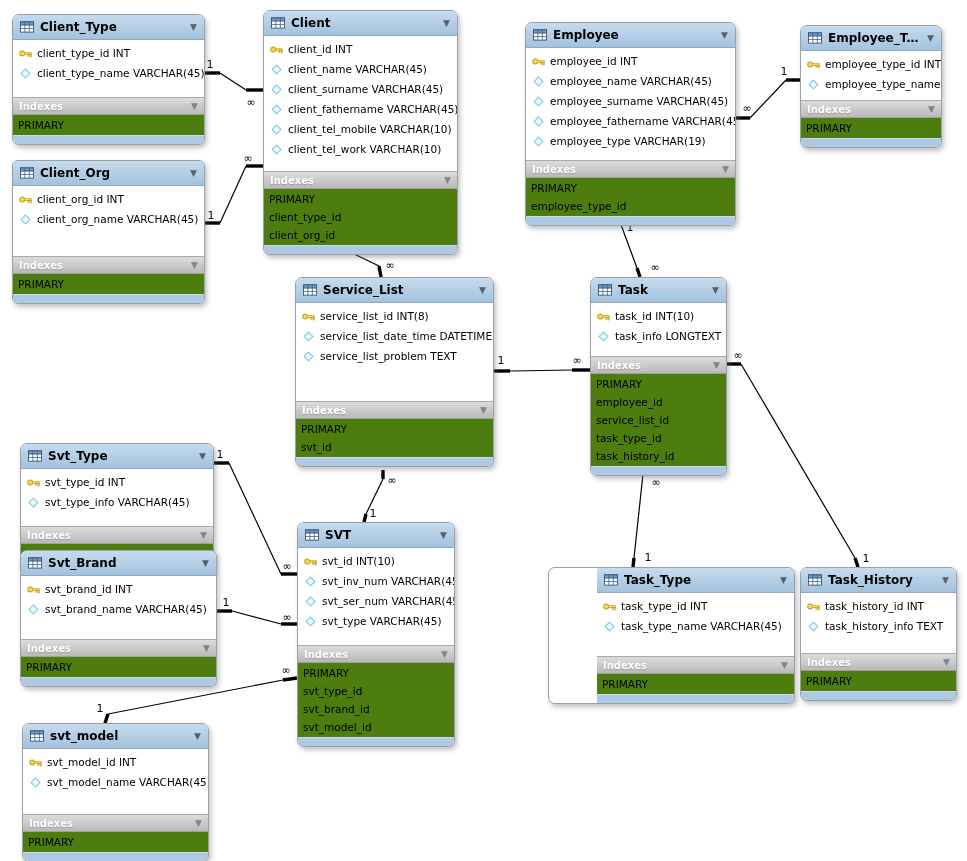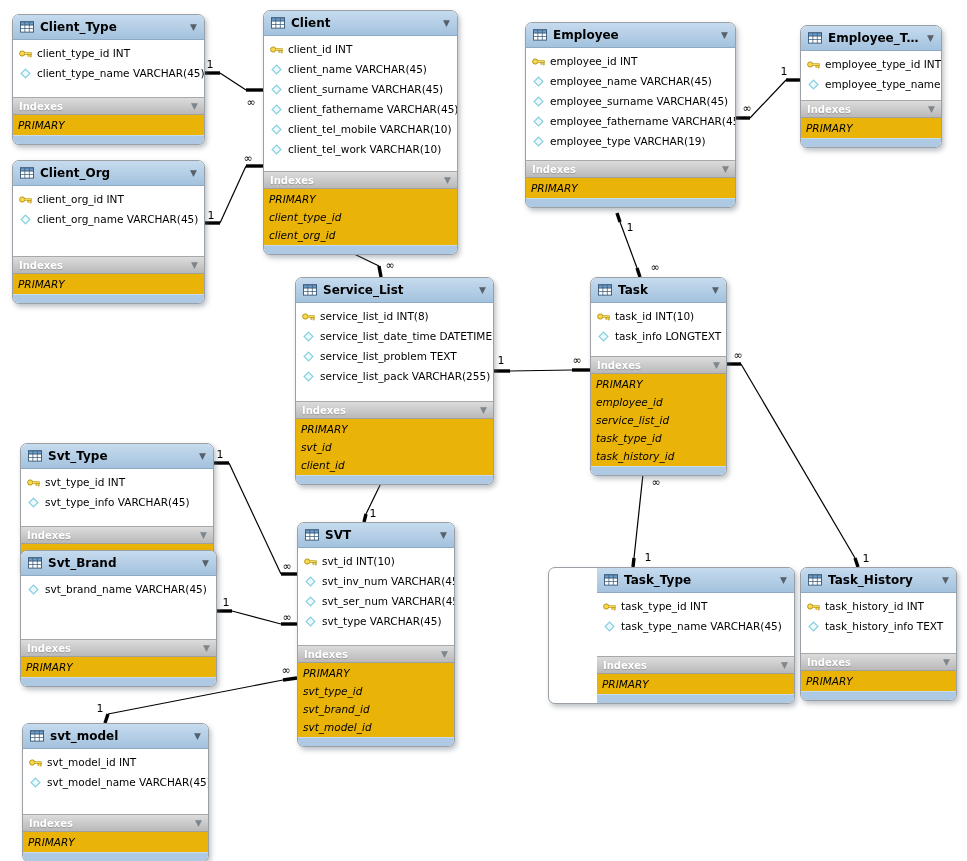--- a/index.html
+++ b/index.html
@@ -15,21 +15,21 @@
   .tbl-arrow{font-size:9px;color:#57606b;line-height:1;}
   .tbl-fields{background:#fff;padding:3px 0 2px 0;}
   .frow{height:20px;display:flex;align-items:center;gap:5px;padding:0 5px;}
   .ftxt{font-size:10.5px;color:#000;white-space:nowrap;}
   .icn{display:inline-flex;width:14px;justify-content:center;flex:none;}
   .idx-header{height:16px;display:flex;align-items:center;justify-content:space-between;
     padding:0 6px;background:linear-gradient(#dcdcdc,#b9b9b9);border-top:1px solid #a8a8a8;
     border-bottom:1px solid #a0a0a0;}
   .idx-title{font-size:10px;font-weight:bold;color:#fff;text-shadow:0 1px 1px #999;}
   .idx-arrow{font-size:9px;color:#7d858d;line-height:1;}
-  .idx-rows{background:#eab308;padding:1px 0;font-style:italic;}
+  .idx-rows{background:#4d7c0f;padding:1px 0;}
   .irow{height:18px;display:flex;align-items:center;padding:0 5px;
     font-size:10.5px;color:#000;white-space:nowrap;}
   .tbl-footer{height:8px;background:#aec9e3;border-top:1px solid #c9dcee;}
   .card-label{font-size:11px;fill:#000;}
 </style>
 </head>
 <body>
 
 <div id="canvas">
   <svg id="connections" viewBox="0 0 967 861" xmlns="http://www.w3.org/2000/svg">
@@ -299,20 +299,21 @@
           </span>
           <span class="ftxt">employee_type VARCHAR(19)</span>
         </div>
       </div>
       <div class="idx-header">
         <span class="idx-title">Indexes</span>
         <span class="idx-arrow">▼</span>
       </div>
       <div class="idx-rows">
         <div class="irow">PRIMARY</div>
+        <div class="irow">employee_type_id</div>
       </div>
       <div class="tbl-footer"></div>
     </div>
     <div class="tbl" style="left: 800px; top: 25px; width: 140px;">
       <div class="tbl-header">
         <span class="icn">
           <svg width="15" height="12" viewBox="0 0 15 12">
             <rect x="0.5" y="0.5" width="14" height="11" fill="#fff" stroke="#3a5a7a"></rect>
             <rect x="0.5" y="0.5" width="14" height="3.4" fill="#6f9dc9" stroke="#3a5a7a"></rect>
             <line x1="5.2" y1="0.5" x2="5.2" y2="11.5" stroke="#3a5a7a" stroke-width="0.8"></line>
@@ -346,21 +347,21 @@
       </div>
       <div class="idx-header">
         <span class="idx-title">Indexes</span>
         <span class="idx-arrow">▼</span>
       </div>
       <div class="idx-rows">
         <div class="irow">PRIMARY</div>
       </div>
       <div class="tbl-footer"></div>
     </div>
-    <div class="tbl" style="left: 12px; top: 160px; width: 191px;">
+    <div class="tbl" style="left: 12px; top: 160px; width: 191px; border-radius: 6px;">
       <div class="tbl-header">
         <span class="icn">
           <svg width="15" height="12" viewBox="0 0 15 12">
             <rect x="0.5" y="0.5" width="14" height="11" fill="#fff" stroke="#3a5a7a"></rect>
             <rect x="0.5" y="0.5" width="14" height="3.4" fill="#6f9dc9" stroke="#3a5a7a"></rect>
             <line x1="5.2" y1="0.5" x2="5.2" y2="11.5" stroke="#3a5a7a" stroke-width="0.8"></line>
             <line x1="10" y1="0.5" x2="10" y2="11.5" stroke="#3a5a7a" stroke-width="0.8"></line>
             <line x1="0.5" y1="7.6" x2="14.5" y2="7.6" stroke="#3a5a7a" stroke-width="0.8"></line>
           </svg>
         </span>
@@ -432,37 +433,28 @@
           <span class="ftxt">service_list_date_time DATETIME</span>
         </div>
         <div class="frow">
           <span class="icn">
             <svg width="11" height="11" viewBox="0 0 11 11">
               <rect x="2.4" y="2.4" width="6.2" height="6.2" transform="rotate(45 5.5 5.5)" fill="#eefafd" stroke="#86cfdf" stroke-width="1.2"></rect>
             </svg>
           </span>
           <span class="ftxt">service_list_problem TEXT</span>
         </div>
-        <div class="frow">
-          <span class="icn">
-            <svg width="11" height="11" viewBox="0 0 11 11">
-              <rect x="2.4" y="2.4" width="6.2" height="6.2" transform="rotate(45 5.5 5.5)" fill="#eefafd" stroke="#86cfdf" stroke-width="1.2"></rect>
-            </svg>
-          </span>
-          <span class="ftxt">service_list_pack VARCHAR(255)</span>
-        </div>
       </div>
       <div class="idx-header">
         <span class="idx-title">Indexes</span>
         <span class="idx-arrow">▼</span>
       </div>
       <div class="idx-rows">
         <div class="irow">PRIMARY</div>
         <div class="irow">svt_id</div>
-        <div class="irow">client_id</div>
       </div>
       <div class="tbl-footer"></div>
     </div>
     <div class="tbl" style="left: 590px; top: 277px; width: 135px;">
       <div class="tbl-header">
         <span class="icn">
           <svg width="15" height="12" viewBox="0 0 15 12">
             <rect x="0.5" y="0.5" width="14" height="11" fill="#fff" stroke="#3a5a7a"></rect>
             <rect x="0.5" y="0.5" width="14" height="3.4" fill="#6f9dc9" stroke="#3a5a7a"></rect>
             <line x1="5.2" y1="0.5" x2="5.2" y2="11.5" stroke="#3a5a7a" stroke-width="0.8"></line>
@@ -561,20 +553,31 @@
             <line x1="10" y1="0.5" x2="10" y2="11.5" stroke="#3a5a7a" stroke-width="0.8"></line>
             <line x1="0.5" y1="7.6" x2="14.5" y2="7.6" stroke="#3a5a7a" stroke-width="0.8"></line>
           </svg>
         </span>
         <span class="tbl-title">Svt_Brand</span>
         <span class="tbl-arrow">▼</span>
       </div>
       <div class="tbl-fields" style="min-height: 58px;">
         <div class="frow">
           <span class="icn">
+            <svg width="13" height="9" viewBox="0 0 13 9">
+              <circle cx="3.2" cy="4.5" r="2.6" fill="#f5d94f" stroke="#b99417"></circle>
+              <rect x="5.6" y="3.7" width="6.9" height="1.7" fill="#f5d94f" stroke="#b99417" stroke-width="0.6"></rect>
+              <rect x="8.8" y="5.3" width="1.2" height="2" fill="#f5d94f" stroke="#b99417" stroke-width="0.6"></rect>
+              <rect x="11.1" y="5.3" width="1.1" height="2.7" fill="#f5d94f" stroke="#b99417" stroke-width="0.6"></rect>
+            </svg>
+          </span>
+          <span class="ftxt">svt_brand_id INT</span>
+        </div>
+        <div class="frow">
+          <span class="icn">
             <svg width="11" height="11" viewBox="0 0 11 11">
               <rect x="2.4" y="2.4" width="6.2" height="6.2" transform="rotate(45 5.5 5.5)" fill="#eefafd" stroke="#86cfdf" stroke-width="1.2"></rect>
             </svg>
           </span>
           <span class="ftxt">svt_brand_name VARCHAR(45)</span>
         </div>
       </div>
       <div class="idx-header">
         <span class="idx-title">Indexes</span>
         <span class="idx-arrow">▼</span>

